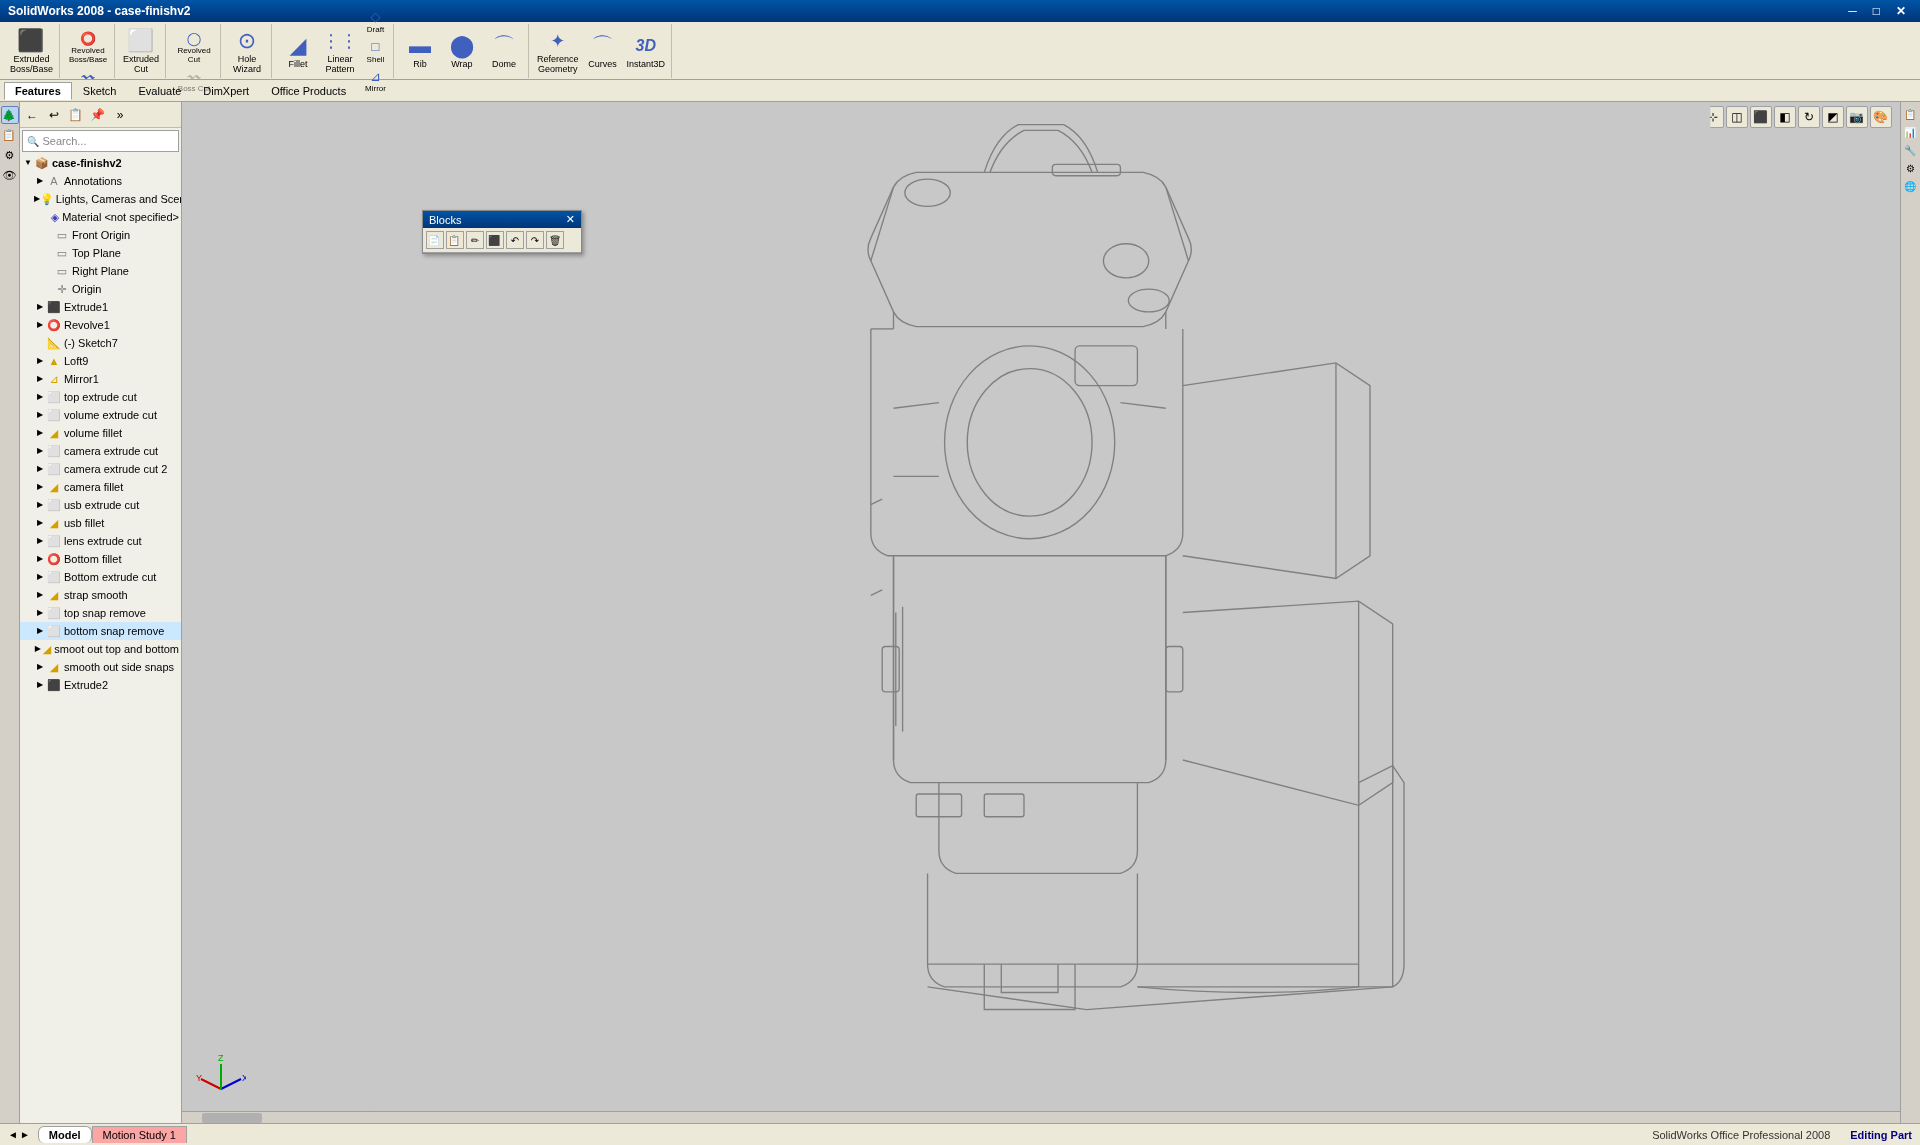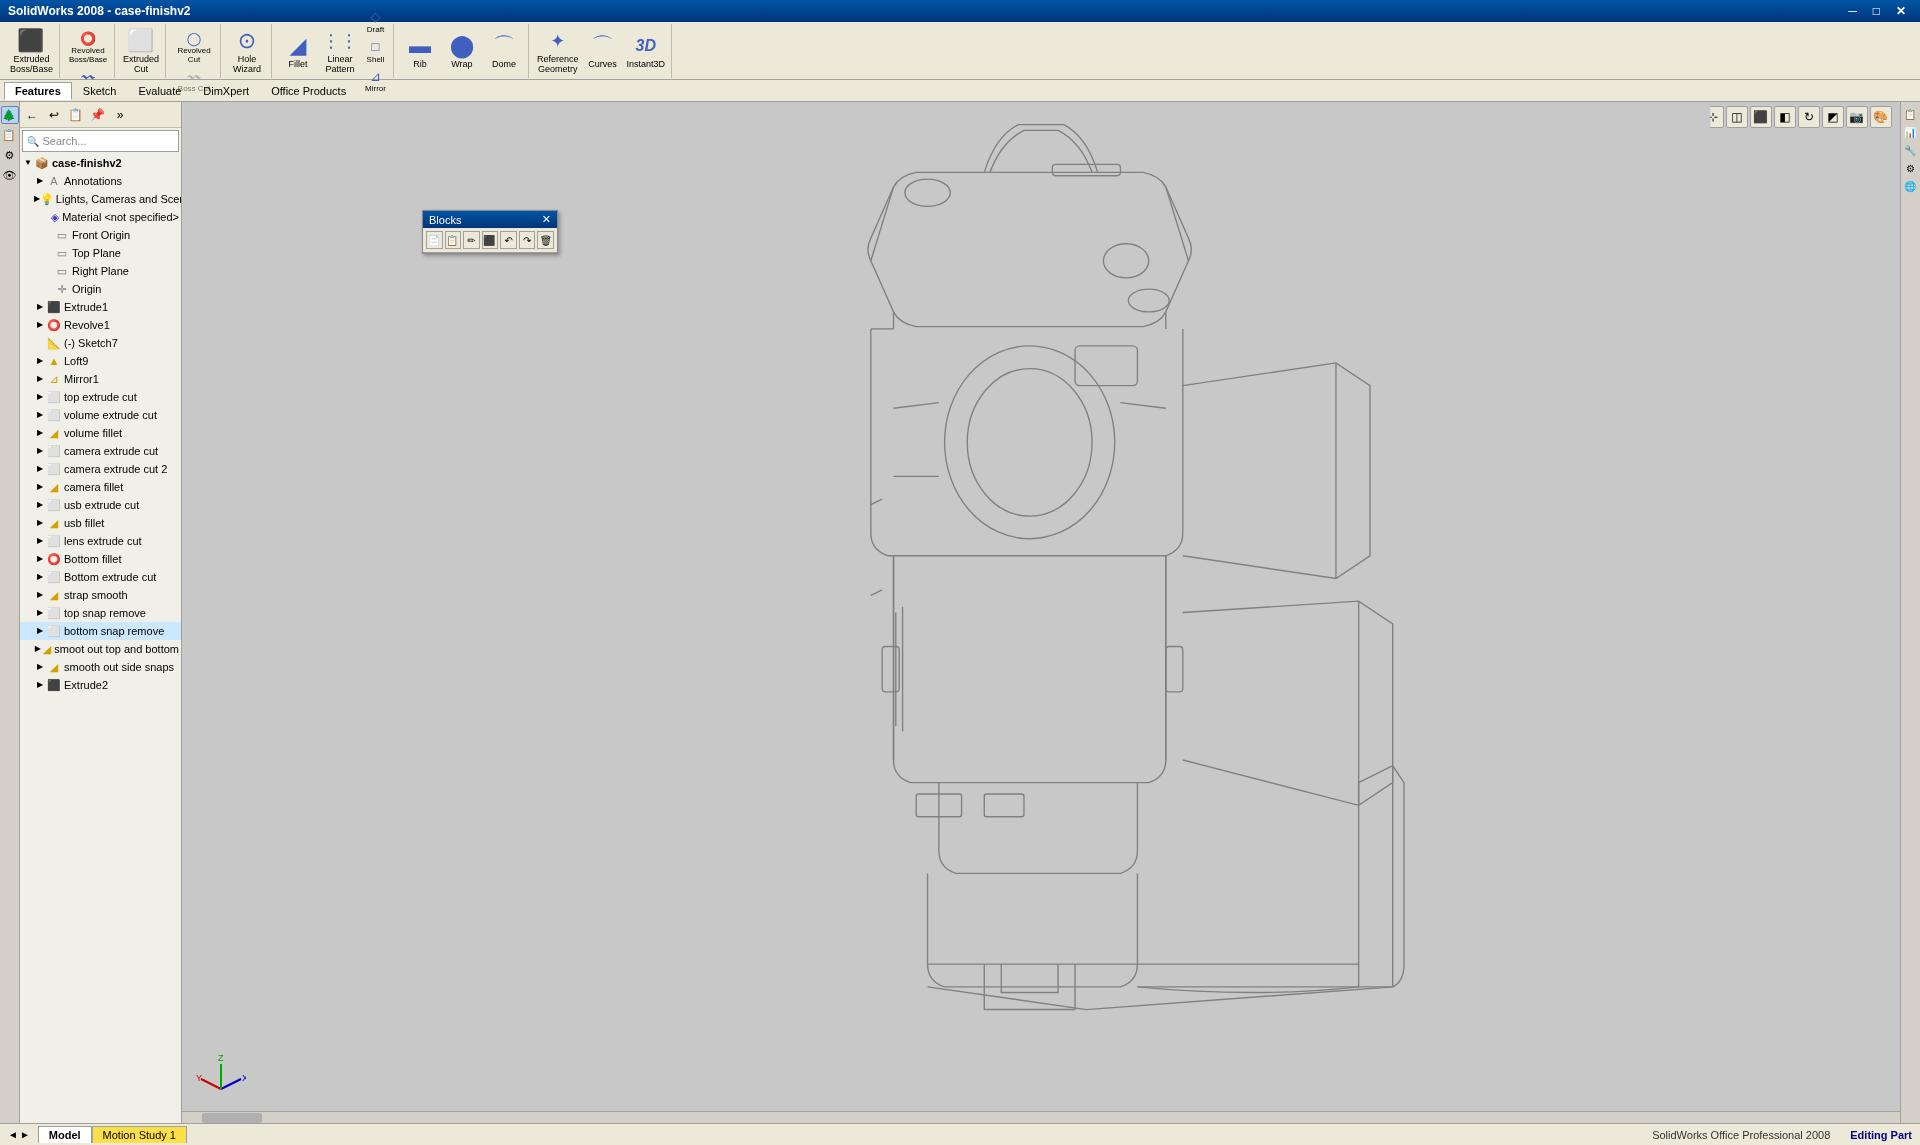--- a/index.html
+++ b/index.html
@@ -249,21 +249,21 @@
       cursor: pointer;
       font-size: 12px;
       border-radius: 2px;
     }
 
     
     #blocks-dialog {
       position: absolute;
       top: 108px;
       left: 240px;
-      width: 136px;
+      width: 160px;
       background: #ece9d8;
       border: 1px solid #888;
       box-shadow: 2px 2px 4px rgba(0,0,0,0.3);
       z-index: 10;
     }
 
     #blocks-titlebar {
       background: linear-gradient(to bottom, #0054a6, #003578);
       color: white;
       padding: 2px 6px;
@@ -328,29 +328,30 @@
       justify-content: space-between;
     }
 
     #status-tabs {
       display: flex;
       gap: 0;
     }
 
     .status-tab {
       padding: 2px 10px;
-      background: #fde047;
+      background: #fca5a5;
       border: 1px solid #a0a0a0;
       border-bottom: none;
       cursor: pointer;
       font-size: 11px;
     }
     .status-tab.active {
       background: white;
       font-weight: bold;
+      border-radius: 6px;
     }
 
     
     #cad-view {
       position: absolute;
       top: 0;
       left: 0;
       width: 100%;
       height: 100%;
     }

